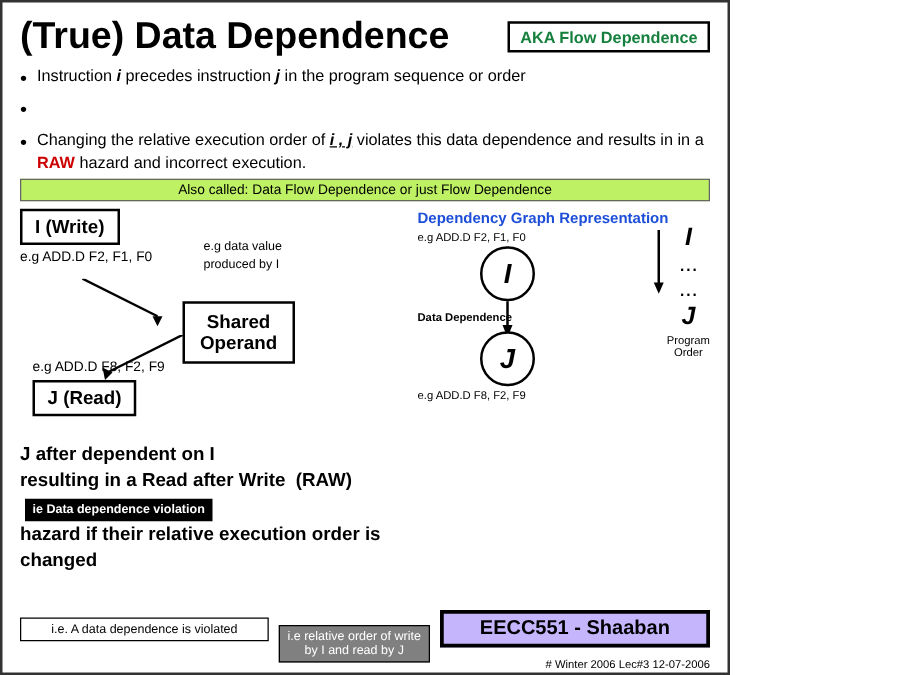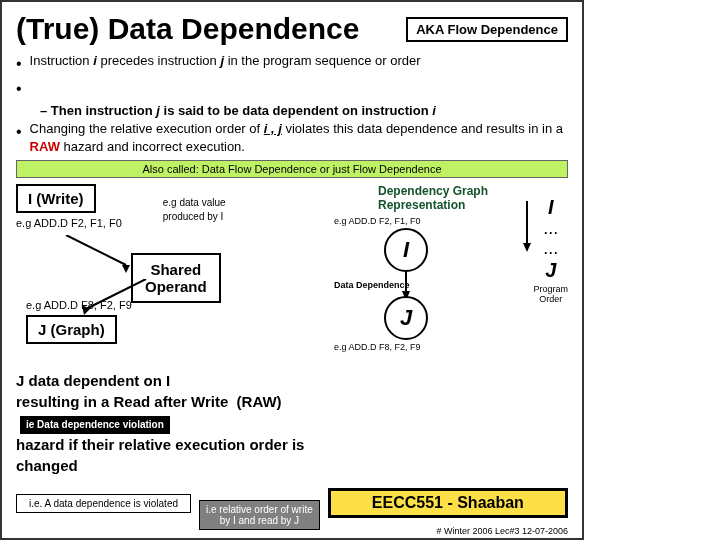--- a/index.html
+++ b/index.html
@@ -28,21 +28,21 @@
     .main-title {
       font-size: 30px;
       font-weight: bold;
       color: #000;
     }
     .aka-badge {
       border: 2px solid #000;
       padding: 3px 8px;
       font-size: 13px;
       font-weight: bold;
-      color: #000000;
+      color: #15803d;
       white-space: nowrap;
     }
     .bullet-section {
       margin-bottom: 4px;
     }
     .bullet-item {
       display: flex;
       align-items: flex-start;
       font-size: 13px;
       color: #000;
@@ -117,23 +117,22 @@
       border: 2px solid #000;
       padding: 4px 10px;
       font-size: 15px;
       font-weight: bold;
       display: inline-block;
       margin-top: 2px;
     }
     .dep-graph-title {
       font-size: 12px;
       font-weight: bold;
-      color: #14532d;
+      color: #1d4ed8;
       margin-bottom: 4px;
-      margin-left: 44px;
     }
     .node-I {
       position: absolute;
       top: 0;
       left: 30px;
       width: 44px;
       height: 44px;
       border-radius: 50%;
       border: 2px solid #000;
       background: #fff;
@@ -208,40 +207,40 @@
       bottom: 8px;
       left: 14px;
       right: 14px;
       display: flex;
       gap: 8px;
       align-items: center;
     }
     .bottom-left-badge {
       border: 1px solid #000;
       font-size: 10px;
-      padding: 3px 12px;
+      padding: 3px 24px;
       background: #fff;
       flex-shrink: 0;
     }
     .bottom-mid-badge {
       border: 1px solid #000;
       font-size: 10px;
       padding: 3px 6px;
       background: #808080;
       color: #fff;
       text-align: center;
       flex-shrink: 0;
       margin-top: 24px;
     }
     .eecc-badge {
       border: 3px solid #000;
       font-size: 16px;
       font-weight: bold;
       padding: 3px 10px;
-      background: #fde047;
+      background: #c4b5fd;
       color: #000;
       flex: 1;
       text-align: center;
     }
     .bottom-date {
       font-size: 9px;
       color: #000;
       position: absolute;
       bottom: 2px;
       right: 14px;
@@ -264,23 +263,20 @@
   <div class="bullet-section">
     <div class="bullet-item">
       <span class="bullet-dot">•</span>
       <span>
         Instruction <span class="italic">i</span> precedes instruction <span class="italic">j</span> in the program sequence or order
       </span>
     </div>
     <div class="bullet-item">
       <span class="bullet-dot">•</span>
     </div>
-    <div class="dash-item">
-      – Then instruction <span class="italic">j</span> is said to be data dependent on instruction <span class="italic">i</span>
-    </div>
     <div class="bullet-item">
       <span class="bullet-dot">•</span>
       <span>
         Changing the relative execution order of <span class="italic bold">i , j</span> violates this data dependence
         and results in in a <span class="red">RAW</span> hazard and incorrect execution.
       </span>
     </div>
   </div>
 
   <div class="also-called-bar">Also called:   Data Flow Dependence or  just Flow Dependence</div>
@@ -288,51 +284,51 @@
   <div class="content-area">
 
     <div class="left-panel">
       <div class="left-area">
 
         <div style="display:flex; align-items:flex-start; gap:21px;">
           <div>
             <div class="write-box">I (Write)</div>
             <div class="eg-label">e.g  ADD.D  F2, F1, F0</div>
           </div>
-          <div style="margin-top:12px; margin-left:20px; font-size:10px; line-height:1.4;">
+          <div style="margin-top:24px; margin-left:20px; font-size:10px; line-height:1.4;">
             e.g data value<br>produced by I
           </div>
         </div>
 
         <div style="position:relative; margin-left:10px; margin-top:4px;">
           <svg width="220" height="60">
 
             <line x1="40" y1="0" x2="100" y2="30" stroke="#000" stroke-width="2"></line>
             <polygon points="96,30 104,30 100,38" fill="#000"></polygon>
           </svg>
-          <div style="position:absolute; top:14px; left:65px;">
+          <div style="position:absolute; top:14px; left:80px;">
             <div class="shared-operand-box">Shared<br>Operand</div>
           </div>
         </div>
 
         <div style="position:relative; margin-top:-20px; margin-left:10px;">
           <svg width="220" height="50">
             <line x1="120" y1="0" x2="60" y2="30" stroke="#000" stroke-width="2"></line>
             <polygon points="56,26 64,30 58,36" fill="#000"></polygon>
           </svg>
           <div style="position:absolute; top:18px; left:0px;">
             <div class="eg-label2">e.g  ADD.D  F8, F2, F9</div>
-            <div class="read-box">J (Graph)</div>
+            <div class="read-box">J (Read)</div>
           </div>
         </div>
 
       </div>
 
       <div class="j-data-section">
-        <div>J data dependent on I</div>
+        <div>J after dependent on I</div>
         <div>resulting in a Read after Write &nbsp;(RAW) <span class="ie-badge">ie Data dependence violation</span></div>
         <div>hazard if their relative execution order is changed</div>
       </div>
     </div>
 
     <div class="right-panel">
       <div class="dep-graph-title">Dependency Graph Representation</div>
 
       <div style="display:flex; gap:16px; align-items:flex-start;">
 

